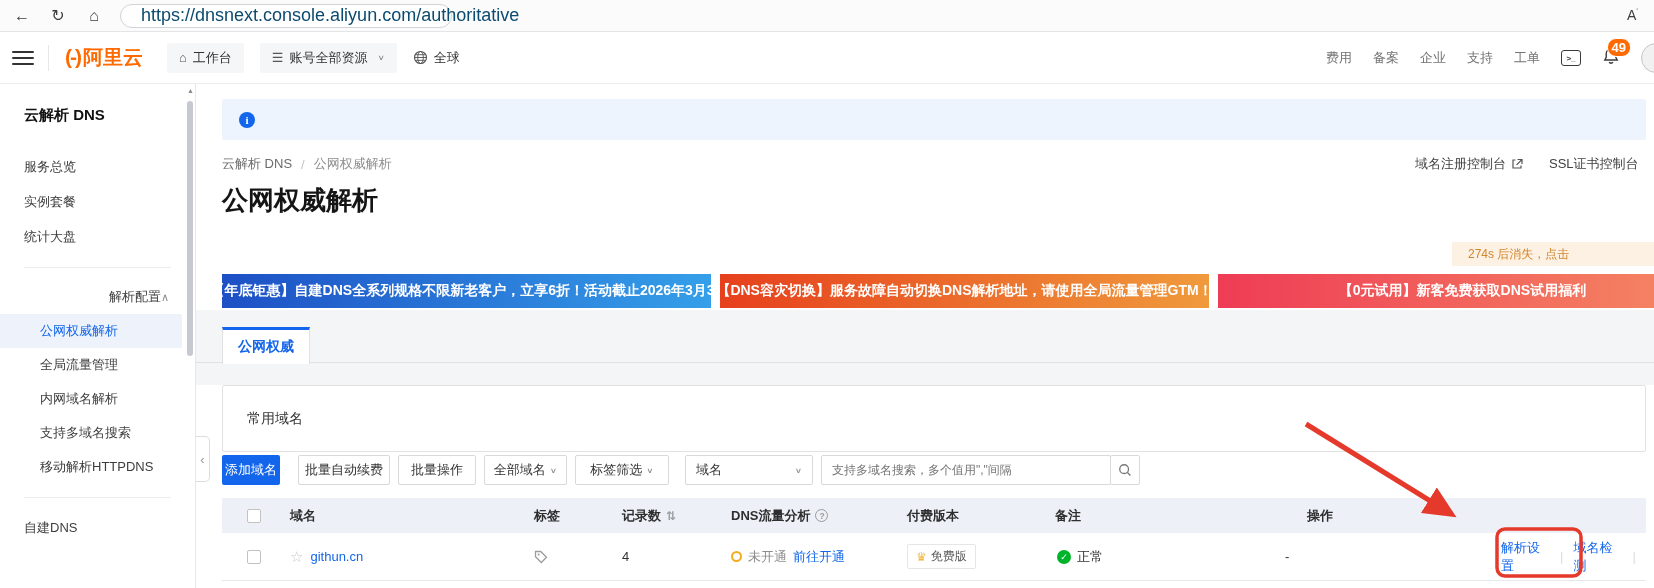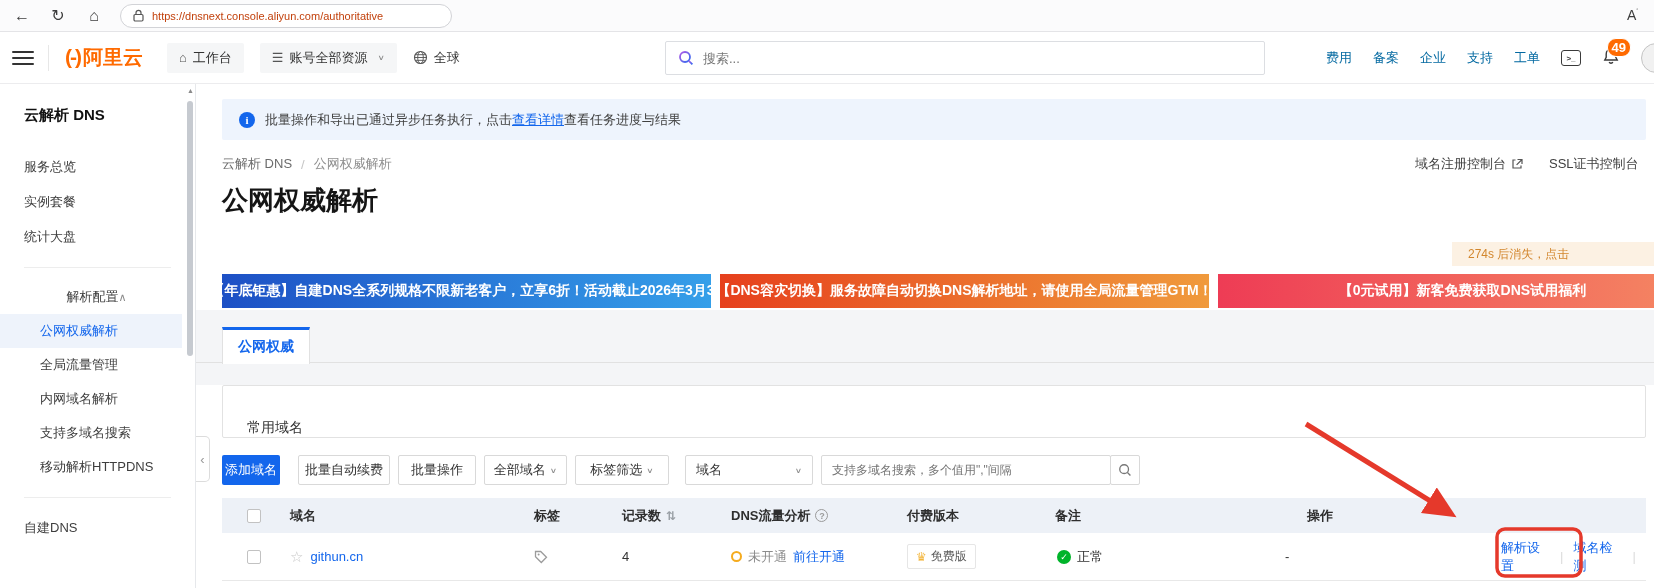--- a/index.html
+++ b/index.html
@@ -3,50 +3,50 @@
 <meta charset="utf-8">
 <style>
   *{margin:0;padding:0;box-sizing:border-box}
   html,body{width:1654px;height:588px;overflow:hidden;background:#fff;
     font-family:"Liberation Sans","DejaVu Sans",sans-serif;position:relative}
   .lnk{color:#1366ec;cursor:pointer;text-decoration:none}
   
   .bbar{position:absolute;top:0;left:0;right:0;height:32px;background:#fbfbfc;border-bottom:1px solid #e4e4e7;display:flex;align-items:center;gap:16px;padding-left:12px}
   .bicon{font-size:16px;color:#3d3d3d;width:20px;text-align:center;cursor:pointer;line-height:1}
   .urlpill{display:flex;align-items:center;gap:8px;height:24px;width:332px;border:1px solid #d2d3d7;border-radius:13px;background:#fff;padding:0 12px}
-  .url{font-size:11px;color:#c2410c;white-space:nowrap}
+  .url{font-size:18px;color:#0c4a6e;white-space:nowrap}
   .bbar-right{position:absolute;right:16px;top:7px;font-size:14px;color:#3d3d3d;cursor:pointer}
   .bbar-right sup{font-size:8px}
   
   .chead{position:absolute;top:32px;left:0;right:0;height:52px;background:#fff;border-bottom:1px solid #ececee;display:flex;align-items:center;z-index:10}
   .burger{width:22px;margin:0 14px 0 12px;display:flex;flex-direction:column;gap:4px;cursor:pointer}
   .burger i{height:2px;background:#333;border-radius:1px}
   .hsep{width:1px;height:26px;background:#e7e7e7;margin-right:16px}
   .logo{color:#ff6a00;font-weight:700;display:flex;align-items:baseline;margin-right:24px;cursor:pointer}
   .logo .mark{font-size:21px;letter-spacing:-2px;margin-right:3px}
   .logo .txt{font-size:20px}
   .hbtn{display:flex;align-items:center;gap:6px;background:#f5f6f7;border-radius:2px;height:30px;padding:0 12px;font-size:13px;color:#333;margin-right:16px;cursor:pointer;white-space:nowrap}
   .hplain{display:flex;align-items:center;gap:6px;height:30px;font-size:13px;color:#333;cursor:pointer;white-space:nowrap}
   .hicon{font-size:13px;color:#555;line-height:1}
   .caret{font-size:10px;color:#8a8a8a;margin-left:4px;transform:scaleY(.75);display:inline-block}
   .hsearch{position:absolute;left:665px;top:9px;width:600px;height:34px;border:1px solid #dcdee2;border-radius:2px;background:#fff;display:flex;align-items:center;gap:9px;padding:0 12px}
   .hsearch input{border:none;outline:none;flex:1;font-size:13px;color:#333;background:transparent}
   .hright{position:absolute;right:0;top:0;height:52px;display:flex;align-items:center;gap:21px}
-  .hmenu{font-size:13px;color:#0369a1;cursor:pointer;white-space:nowrap}
+  .hmenu{font-size:13px;color:#737373;cursor:pointer;white-space:nowrap}
   .termicon{width:20px;height:16px;border:1.5px solid #3a3a3a;border-radius:3px;font-size:8px;color:#3a3a3a;display:flex;align-items:center;justify-content:center;font-weight:700;cursor:pointer}
   .bellwrap{position:relative;cursor:pointer}
   .badge{position:absolute;top:-9px;right:-11px;background:#ff6a00;color:#fff;font-size:13px;line-height:1;border-radius:9px;padding:2px 4px;border:1px solid #fff;font-weight:700}
   .avatar{width:30px;height:30px;border-radius:50%;border:1px solid #c4c4c4;background:#f1f1f1;margin-right:-17px;cursor:pointer}
   
   .sbar{position:absolute;top:84px;left:0;width:196px;bottom:0;background:#fff;border-right:1px solid #e6e8eb;z-index:5}
   .stitle{font-size:15px;font-weight:700;color:#111;padding:22px 0 0 24px}
   .snav{margin-top:24px}
   .sitem{height:35px;display:flex;align-items:center;padding-left:24px;font-size:13px;color:#3d3d3d;cursor:pointer}
   .sdiv{height:1px;background:#ededed;margin:13px 24px 12px 24px}
-  .sgroup{height:34px;display:flex;align-items:center;justify-content:center;padding:0 26px 0 24px;font-size:13px;color:#3d3d3d;cursor:pointer}
+  .sgroup{height:34px;display:flex;align-items:center;justify-content:flex-end;padding:0 26px 0 24px;font-size:13px;color:#3d3d3d;cursor:pointer}
   .chev{color:#8a8a8a;font-size:11px}
   .ssub{height:34px;display:flex;align-items:center;padding-left:40px;font-size:13px;color:#3d3d3d;cursor:pointer;width:182px}
   .ssub.sel{background:#eef3fb;color:#1366ec}
   .sscroll{position:absolute;right:1px;top:2px;bottom:2px;width:8px}
   .sarrow{position:absolute;top:1px;left:1px;font-size:7px;color:#8a8a8a}
   .sthumb{position:absolute;top:15px;left:1px;width:6px;height:255px;background:#c6cad0;border-radius:3px;cursor:pointer}
   .handle{position:absolute;left:196px;top:436px;width:14px;height:46px;background:#fff;border:1px solid #dcdcdc;border-left:none;border-radius:0 5px 5px 0;display:flex;align-items:center;justify-content:center;color:#999;font-size:13px;cursor:pointer;z-index:6}
   
   .content{position:absolute;left:196px;top:84px;right:0;bottom:0;background:#fff}
   .notice{position:absolute;top:15px;left:26px;right:8px;height:41px;background:#eef4fd;border-radius:2px;display:flex;align-items:center;gap:10px;padding-left:17px;font-size:13px;color:#404040}
@@ -60,21 +60,21 @@
   .ptitle{position:absolute;top:99px;left:26px;font-size:26px;font-weight:600;color:#151515}
   .countdown{position:absolute;top:158px;left:1256px;height:24px;line-height:24px;background:#fcf1e3;color:#d2862d;font-size:12px;padding:0 16px;white-space:nowrap;width:410px}
   .banners{position:absolute;top:190px;left:26px;display:flex;gap:9px}
   .banner{width:489px;height:34px;flex:none;color:#fff;font-size:14px;font-weight:700;display:flex;align-items:center;justify-content:center;white-space:nowrap;cursor:pointer;overflow:hidden}
   .b1{background:linear-gradient(90deg,#1d50c5,#359fe9)}
   .b2{background:linear-gradient(90deg,#e6401d,#f09a3c)}
   .b3{background:linear-gradient(90deg,#ee3c55,#f58a63)}
   .greyband{position:absolute;top:226px;left:0;right:0;height:75px;background:#f4f5f7}
   .tabline{position:absolute;top:226px;left:0;right:0;height:53px;border-bottom:1px solid #e1e1e1}
   .tab{position:absolute;top:243px;left:26px;width:88px;height:37px;background:#fff;border:1px solid #e1e1e1;border-top:3px solid #1366ec;border-bottom:none;display:flex;align-items:center;justify-content:center;font-size:14px;font-weight:600;color:#1366ec;z-index:2;cursor:pointer}
-  .panel{position:absolute;top:301px;left:26px;right:8px;height:53px;background:#fff;border:1px solid #e2e2e2;border-radius:2px;display:flex;align-items:flex-end;padding-left:24px;font-size:14px;color:#333}
+  .panel{position:absolute;top:301px;left:26px;right:8px;height:67px;background:#fff;border:1px solid #e2e2e2;border-radius:2px;display:flex;align-items:center;padding-left:24px;font-size:14px;color:#333}
   .toolbar{position:absolute;top:371px;left:26px;right:8px;height:30px;display:flex;align-items:flex-start}
   .btn{height:30px;display:flex;align-items:center;justify-content:center;font-size:13px;border-radius:2px;cursor:pointer;white-space:nowrap}
   .bprimary{background:#1366ec;color:#fff;width:58px}
   .bwhite{background:#fff;border:1px solid #d9d9d9;color:#333}
   .mL18{margin-left:18px}.mL8{margin-left:8px}.mL16{margin-left:16px}
   .w100{width:92px}.w78{width:78px}.w97{width:83px}.w94{width:94px}
   .tselect{width:128px;justify-content:space-between;padding:0 10px}
   .tinput{width:290px;height:30px;border:1px solid #d9d9d9;border-radius:2px;padding:0 10px;font-size:12px;color:#333;outline:none;margin-left:8px}
   .sbtn{width:30px;height:30px;border:1px solid #d9d9d9;border-radius:2px;background:#fff;display:flex;align-items:center;justify-content:center;margin-left:-1px;cursor:pointer}
   
@@ -136,33 +136,20 @@
     <span class="caret">∨</span>
   </div>
   <div class="hplain">
     <svg width="15" height="15" viewBox="0 0 16 16">
         <circle cx="8" cy="8" r="6.4" fill="none" stroke="#555" stroke-width="1.2"></circle>
         <ellipse cx="8" cy="8" rx="3" ry="6.4" fill="none" stroke="#555" stroke-width="1"></ellipse>
         <path d="M1.8 8h12.4M2.6 5h10.8M2.6 11h10.8" stroke="#555" stroke-width="1" fill="none"></path>
       </svg>
     <span>全球</span>
   </div>
-  <div class="hsearch">
-    <svg width="16" height="16" viewBox="0 0 16 16">
-      <defs>
-          <linearGradient id="gq" x1="0" y1="0" x2="1" y2="1">
-            <stop offset="0" stop-color="#b05be6"></stop>
-            <stop offset="1" stop-color="#2e6bf0"></stop>
-          </linearGradient>
-        </defs>
-      <circle cx="7" cy="7" r="5" fill="none" stroke="url(#gq)" stroke-width="1.8"></circle>
-        <path d="M10.8 10.8L14.4 14.4" stroke="url(#gq)" stroke-width="1.8"></path>
-      </svg>
-    <input placeholder="搜索..." style="">
-  </div>
   <div class="hright">
     <span class="hmenu">费用</span>
     <span class="hmenu">备案</span>
     <span class="hmenu">企业</span>
     <span class="hmenu">支持</span>
     <span class="hmenu">工单</span>
     <span class="termicon">&gt;_</span>
     <span class="bellwrap">
       <svg width="18" height="19" viewBox="0 0 18 19">
           <path d="M9 2.2a4.8 4.8 0 00-4.8 4.8v3.4L2.8 13h12.4l-1.4-2.6V7A4.8 4.8 0 009 2.2z" fill="none" stroke="#3a3a3a" stroke-width="1.4"></path>
@@ -196,21 +183,20 @@
   <div class="sscroll">
     <span class="sarrow">▲</span>
     <span class="sthumb"></span>
   </div>
 </div>
 <div class="handle">‹</div>
 
 <div class="content">
   <div class="notice">
     <span class="iicon">i</span>
-    <span><span>批量操作和导出已通过异步任务执行，点击</span><a class="lnk" style="text-decoration:underline">查看详情</a><span>查看任务进度与结果</span></span>
   </div>
 
   <div class="crumbs">
     <span class="crumb1">云解析 DNS</span>
     <span class="crumbsep">/</span>
     <span class="crumb2">公网权威解析</span>
   </div>
   <div class="toplinks">
     <span class="toplink">
       <span>域名注册控制台</span>

